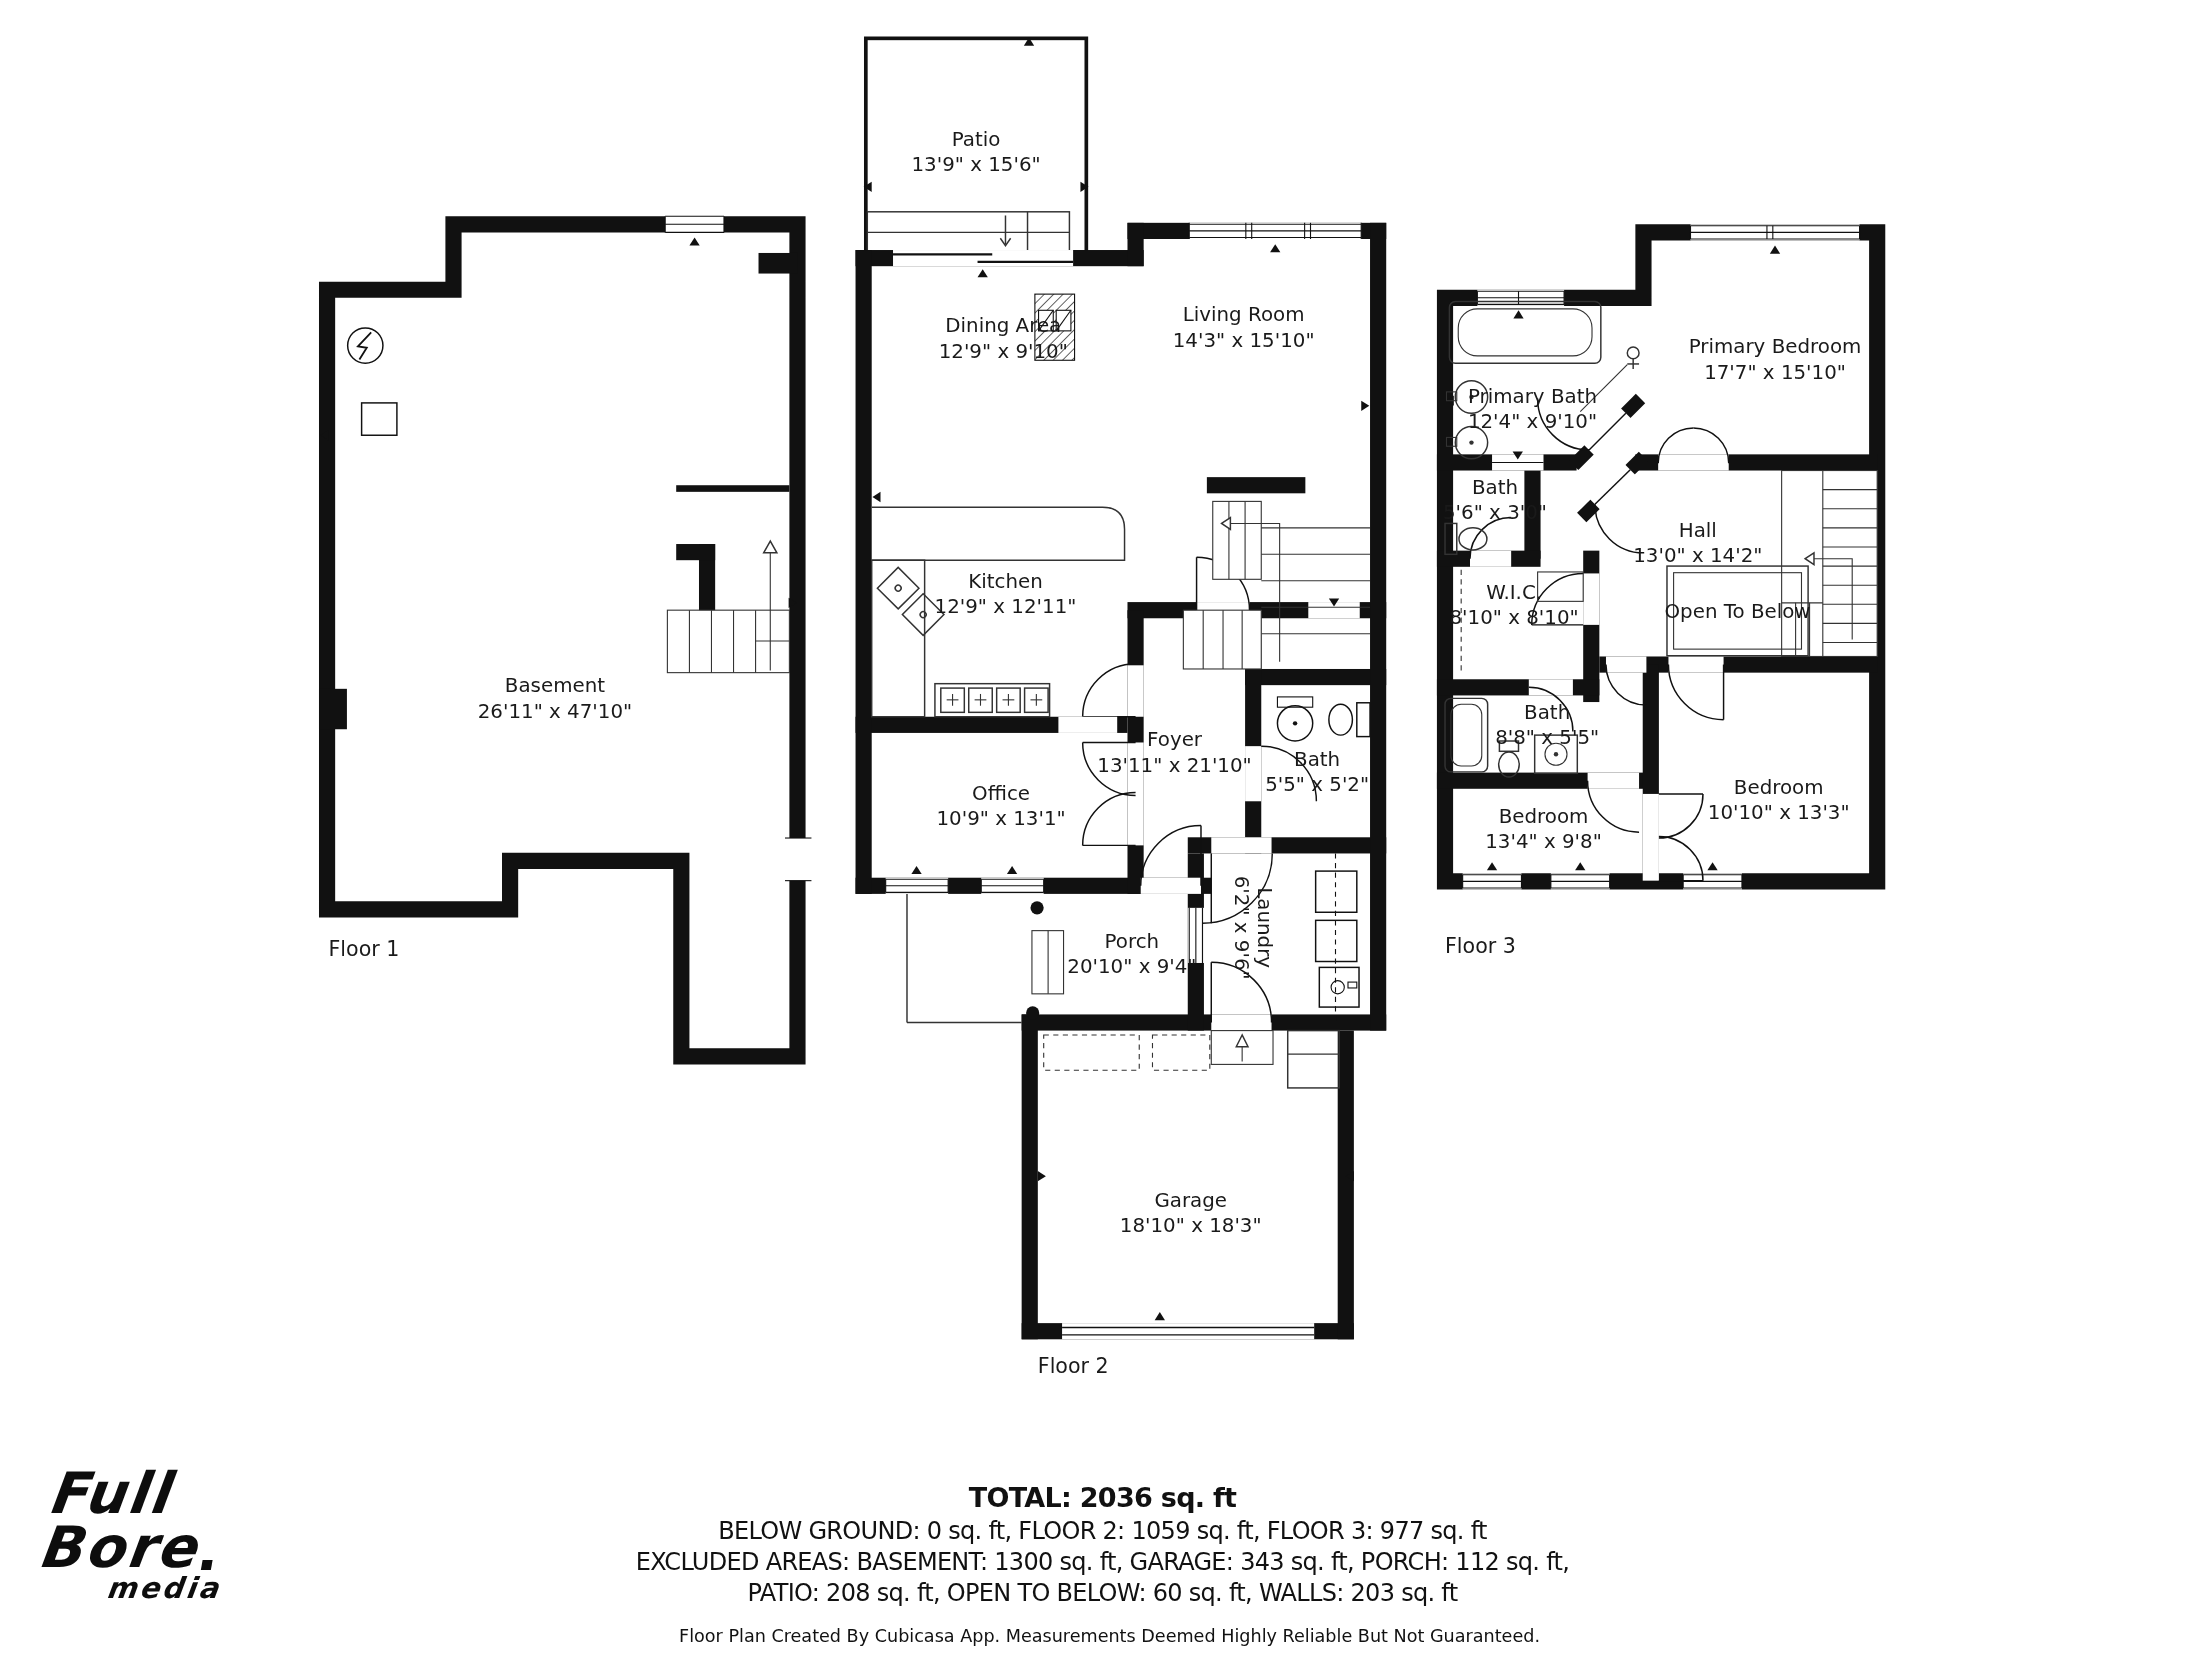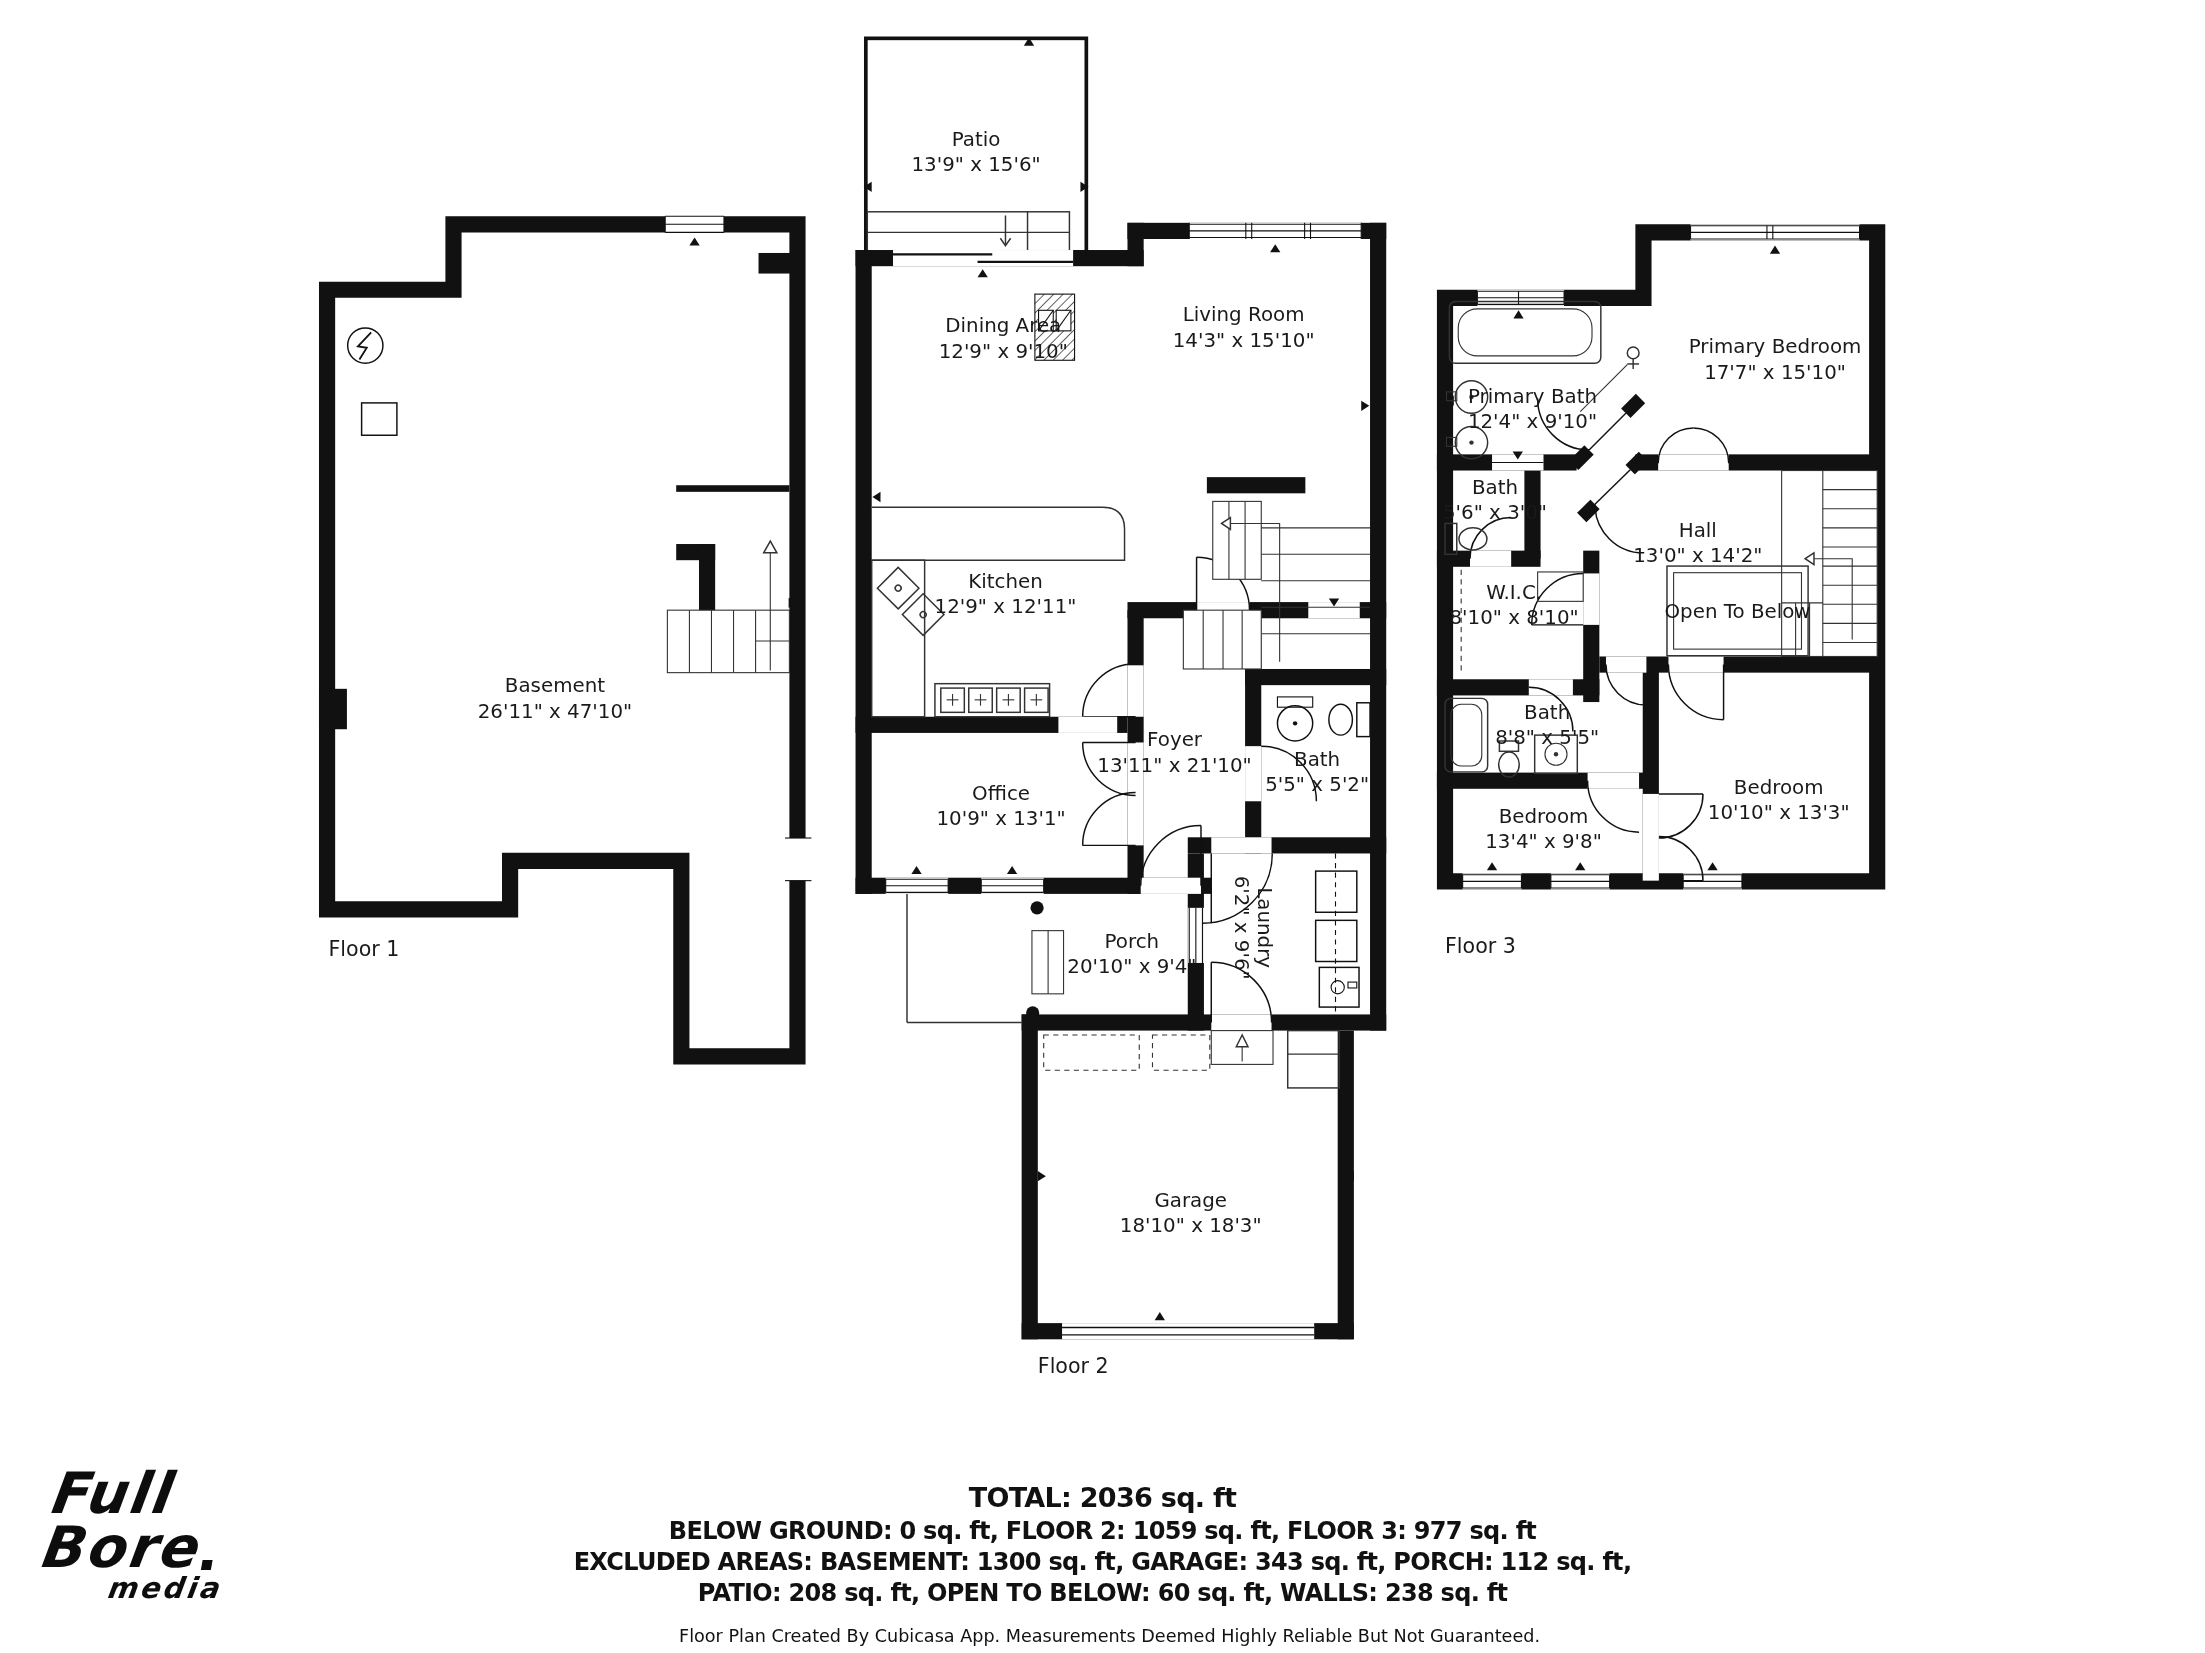--- a/index.html
+++ b/index.html
@@ -3,21 +3,21 @@
 <meta charset="utf-8">
 <style>
   html,body{margin:0;padding:0;background:#fff;}
   .canvas{position:relative;width:2205px;height:1654px;background:#fff;overflow:hidden;
           font-family:"DejaVu Sans",sans-serif;}
   svg text{fill:#1a1a1a;}
   .room-name,.room-dims{font-size:27px;}
   .floor-label{font-size:28px;}
   .footer{position:absolute;left:0;top:1482px;width:2205px;text-align:center;color:#111;}
   .f-total{font-size:27px;font-weight:bold;margin:0 0 4.4px 0;letter-spacing:-0.7px;}
-  .f-line{font-size:24px;margin:0 0 2.9px 0;letter-spacing:-0.7px;font-weight:bold;}
+  .f-line{font-size:24px;margin:0 0 2.9px 0;letter-spacing:-0.7px;}
   .f-disc{font-size:17.6px;margin:19px 0 0 14px;letter-spacing:0;}
   .logo{position:absolute;left:46px;top:1467px;color:#0d0d0d;transform:skewX(-10deg);}
   .logo-w1,.logo-w2{font-family:"DejaVu Sans",sans-serif;font-style:italic;font-weight:bold;
       font-size:57px;line-height:0.94;letter-spacing:2.2px;}
   .logo-row{display:flex;align-items:flex-end;}
   .logo-dot{display:inline-block;width:9.6px;height:9.6px;background:#0d0d0d;margin:0 0 4.4px 2.9px;}
   .logo-w3{font-family:"DejaVu Sans",sans-serif;font-style:italic;font-weight:bold;
       font-size:29px;letter-spacing:2.9px;margin-left:72px;line-height:1;}
 </style>
 </head>
@@ -490,17 +490,17 @@
       <span class="logo-dot"></span>
     </div>
     <div class="logo-w3">media</div>
   </div>
 
   
   <div class="footer">
     <p class="f-total">TOTAL: 2036 sq. ft</p>
     <p class="f-line">BELOW GROUND: 0 sq. ft, FLOOR 2: 1059 sq. ft, FLOOR 3: 977 sq. ft</p>
     <p class="f-line">EXCLUDED AREAS: BASEMENT: 1300 sq. ft, GARAGE: 343 sq. ft, PORCH: 112 sq. ft,</p>
-    <p class="f-line">PATIO: 208 sq. ft, OPEN TO BELOW: 60 sq. ft, WALLS: 238 sq. ft</p>
+    <p class="f-line">PATIO: 208 sq. ft, OPEN TO BELOW: 60 sq. ft, WALLS: 203 sq. ft</p>
     <p class="f-disc">Floor Plan Created By Cubicasa App. Measurements Deemed Highly Reliable But Not Guaranteed.</p>
   </div>
 </div>
 
 
 </body></html>

